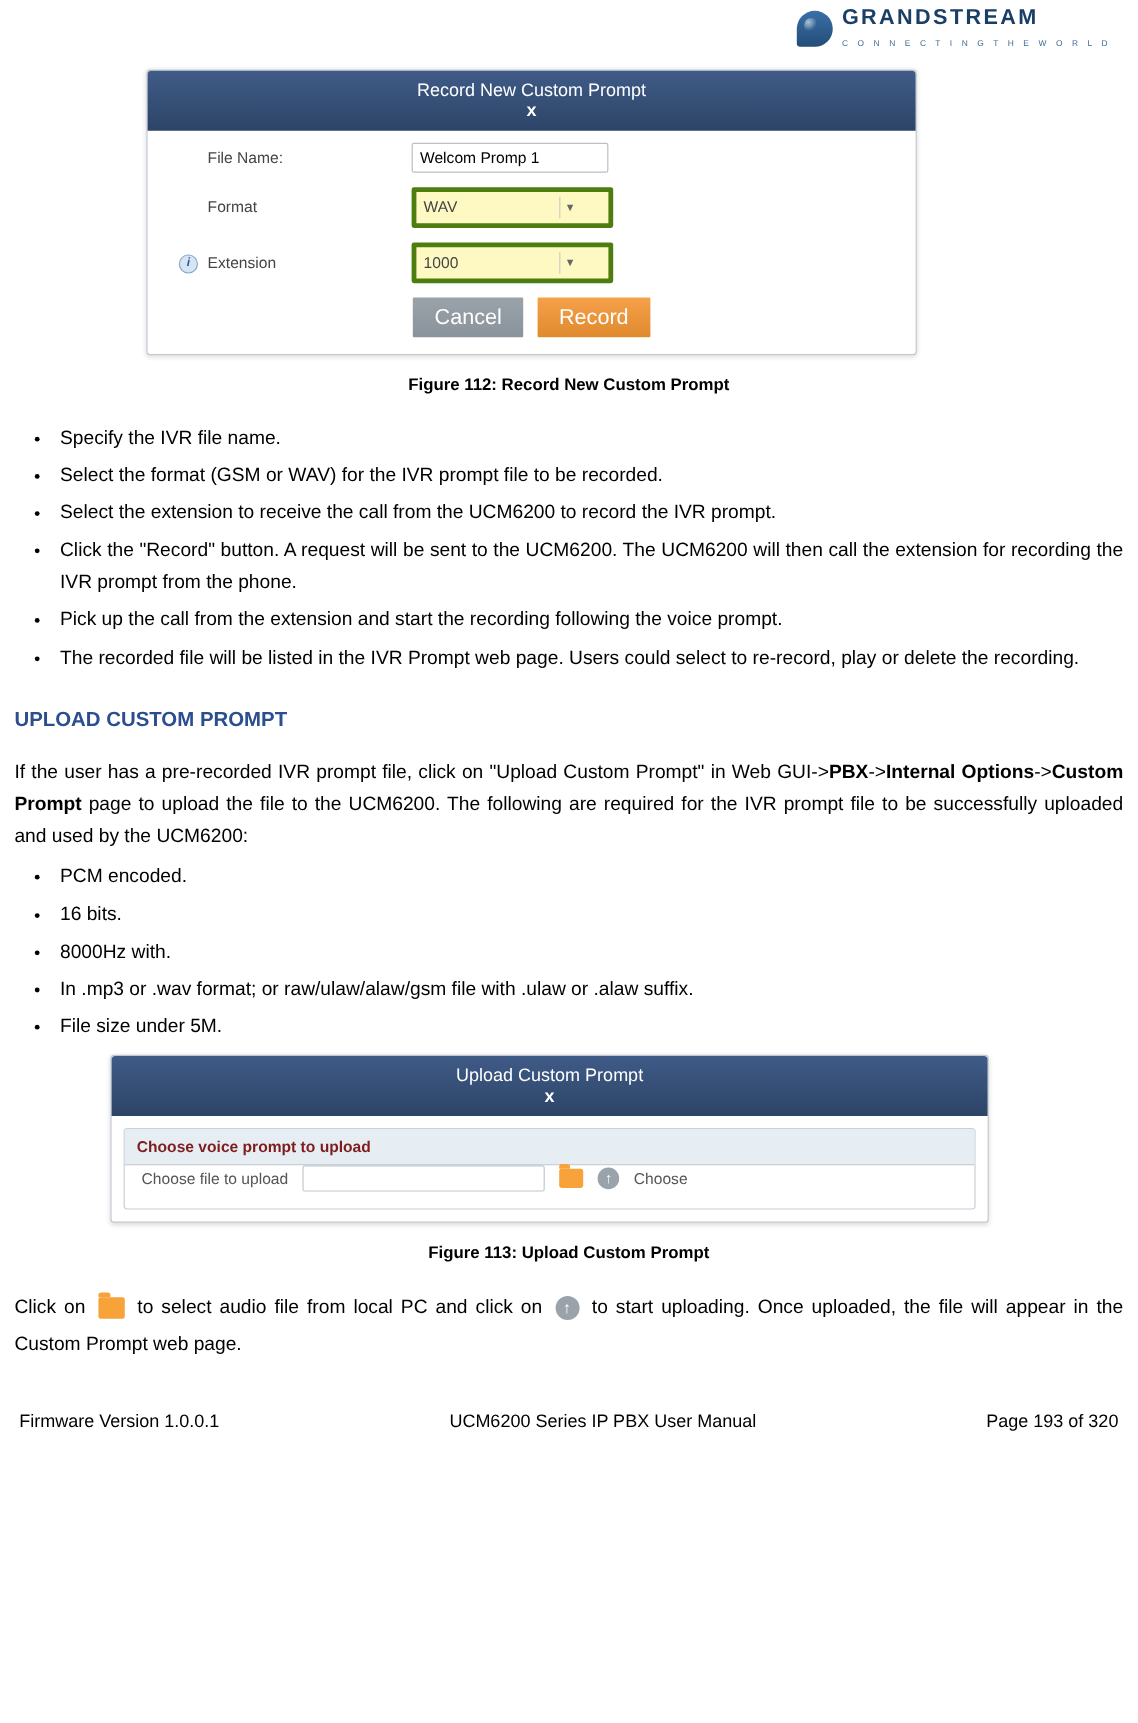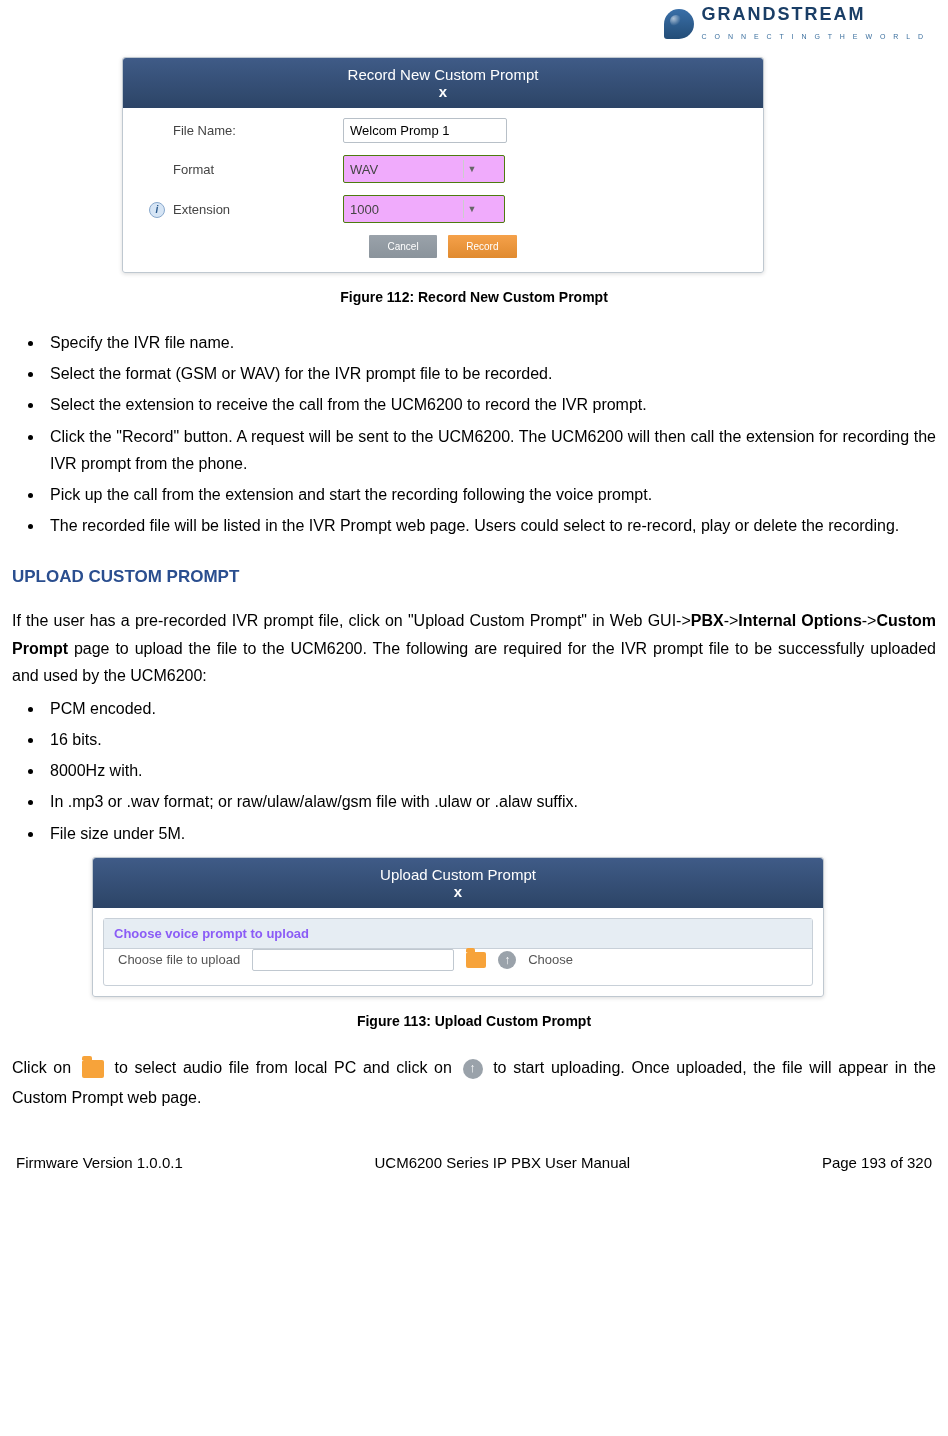--- a/index.html
+++ b/index.html
@@ -101,45 +101,45 @@
   }
   .txtfield {
     width: 150px;
     border: 1px solid #b8c0c8;
     padding: 4px 6px;
     font-size: 13px;
     border-radius: 2px;
   }
   .selectfield {
     width: 130px;
-    border: 1px solid #4d7c0f;
+    border: 4px solid #4d7c0f;
     padding: 4px 24px 4px 6px;
     font-size: 13px;
     border-radius: 2px;
-    background:#f0abfc;
+    background:#fef9c3;
     display:inline-flex;
     align-items:center;
     justify-content:space-between;
   }
   .sel-caret{
     width:16px;height:18px;
     border-left:1px solid #ccc;
     margin-left:6px;
     display:inline-flex;align-items:center;justify-content:center;
     color:#666;font-size:9px;
   }
   .btnrow {
     text-align: center;
     padding-top: 6px;
   }
   .btn {
     display: inline-block;
     padding: 6px 18px;
     border-radius: 1px;
-    font-size: 10px;
+    font-size: 18px;
     margin: 0 4px;
     color:#fff;
     cursor:pointer;
   }
   .btn-grey { background: linear-gradient(#9aa2aa,#8a939b); }
   .btn-orange { background: linear-gradient(#f5a14a,#e08a2f); }
 
   .info-icon {
     display:inline-block;
     width:14px;height:14px;border-radius:50%;
@@ -192,21 +192,21 @@
     border:1px solid #c8d0d8;
     margin:10px;
     border-radius:3px;
   }
   .upload-sub-title{
     background:#e6edf3;
     padding:7px 10px;
     font-weight:bold;
     font-size:13px;
     border-bottom:1px solid #c8d0d8;
-    color:#8b5cf6;
+    color:#7f1d1d;
   }
   .upload-hint{
     padding:10px 14px 14px 14px;
     font-size:12px;
     color:#555;
     line-height:1.5;
   }
   .upload-row{
     display:flex;
     align-items:center;

